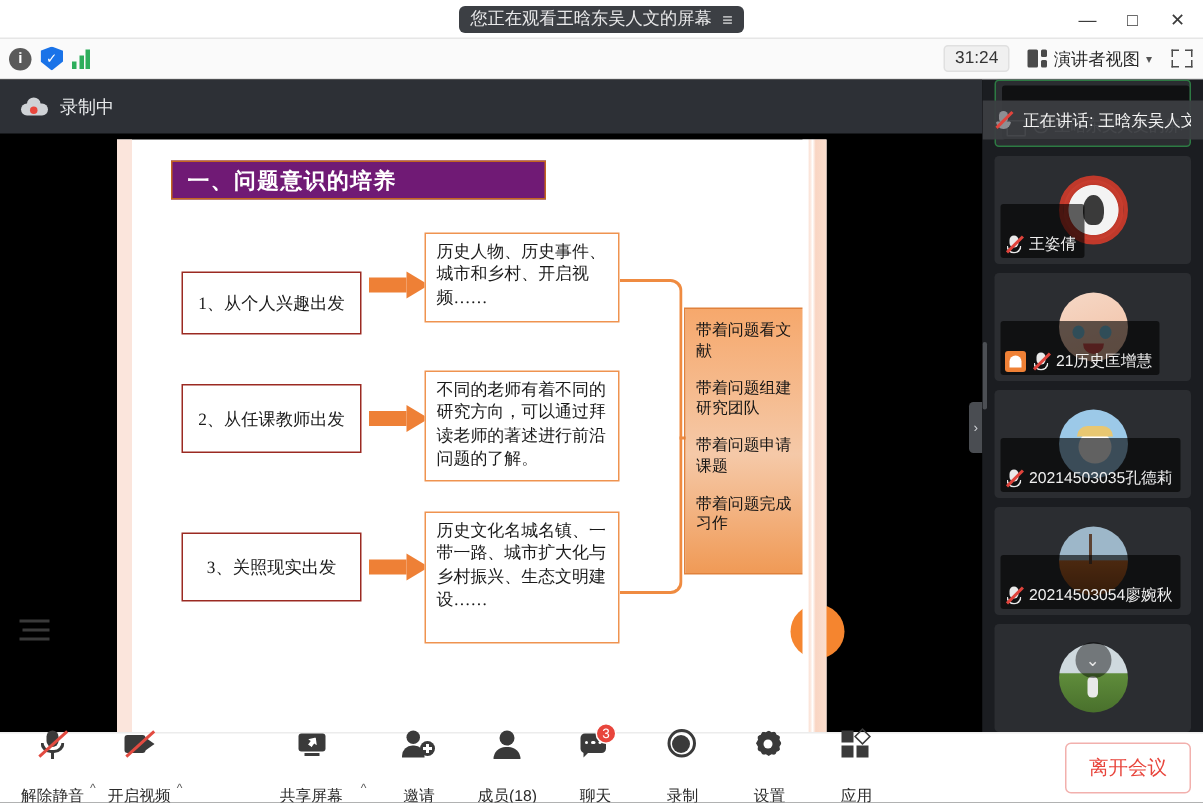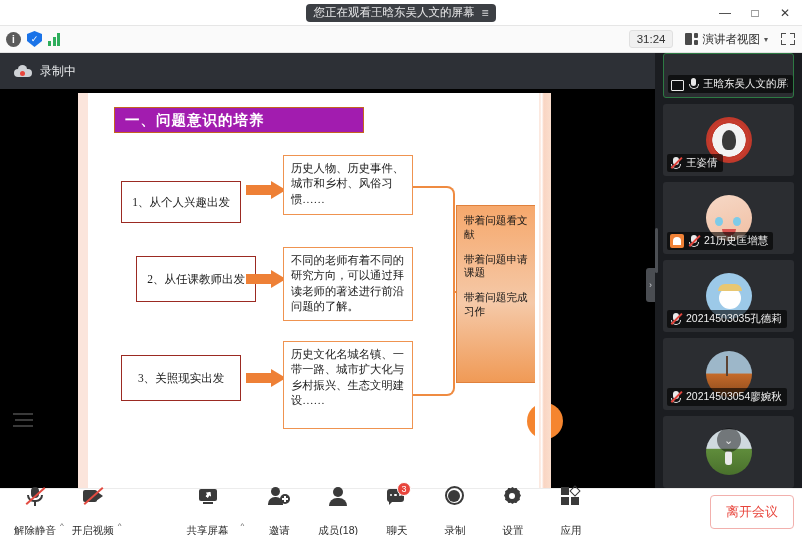--- a/index.html
+++ b/index.html
@@ -114,32 +114,32 @@
     position: absolute; left: 78px; top: 40px;
     width: 473px; height: 395px; background: #ffffff;
     border-left: 10px solid #fbe5dc;
   }
   .slide:after {
     content: ""; position: absolute; right: 0; top: 0; bottom: 0; width: 16px;
     background: linear-gradient(90deg,#ffffff 0%,#ffffff 22%,#fbe2d6 30%,#ffffff 42%,#f9d5c3 55%,#fbdecd 100%);
   }
   .slide-title {
     position: absolute; left: 26px; top: 14px; width: 250px; height: 26px;
-    background: #a21caf; border: 1.5px solid #c4651f;
+    background: #701a75; border: 1.5px solid #c4651f;
     color: #ffffff; font-size: 14.5px; font-weight: bold;
     display: flex; align-items: center; padding-left: 10px; letter-spacing: 1px;
   }
 
   .lbox {
     position: absolute; border: 1.5px solid #9b2a22; background: #fff;
     display: flex; align-items: center; justify-content: center;
     font-size: 11.5px; color: #1a1a1a; font-family: "Liberation Serif", serif;
   }
   .lbox1 { left: 33px; top: 88px; width: 120px; height: 42px; }
-  .lbox2 { left: 48px; top: 163px; width: 120px; height: 46px; }
+  .lbox2 { left: 33px; top: 163px; width: 120px; height: 46px; }
   .lbox3 { left: 33px; top: 262px; width: 120px; height: 46px; }
 
   .arrow {
     position: absolute; width: 40px; height: 18px;
   }
   .arrow .shaft { position: absolute; left: 0; top: 4px; width: 25px; height: 10px; background: #ee8036; }
   .arrow .head {
     position: absolute; right: 0; top: 0; width: 0; height: 0;
     border-top: 9px solid transparent; border-bottom: 9px solid transparent;
     border-left: 15px solid #ee8036;
@@ -248,21 +248,21 @@
   }
   .av-field { background: linear-gradient(180deg,#cfd9de 0%,#cfd9de 42%,#5f8c3b 44%,#49702c 100%); position: relative; }
   .av-field:after {
     content: ""; position: absolute; left: 19px; top: 22px; width: 7px; height: 14px;
     background: #e9e9e9; border-radius: 3px;
   }
 
   .tile-label {
     position: absolute; left: 4px; bottom: 4px;
     display: flex; align-items: flex-end; gap: 4px;
-    background: rgba(0,0,0,0.62); border-radius: 2px; padding: 2px 5px 2px 3px;
+    background: rgba(0,0,0,0.62); border-radius: 2px; padding: 20px 5px 2px 3px;
     max-width: 125px;
   }
   .tile-label .nm { color: #f0f0f0; font-size: 10.5px; white-space: nowrap; overflow: hidden; }
   .host-badge {
     width: 14px; height: 14px; background: #ef8136; border-radius: 2px;
     display: flex; align-items: center; justify-content: center;
   }
   .host-badge:before {
     content: ""; width: 8px; height: 8px; border-radius: 50% 50% 0 0;
     background: #fff; box-shadow: 0 0 0 0 #fff;
@@ -440,28 +440,29 @@
         </div>
       <div class="arrow ar2">
           <span class="shaft"></span>
           <span class="head"></span>
         </div>
       <div class="arrow ar3">
           <span class="shaft"></span>
           <span class="head"></span>
         </div>
 
-      <div class="rbox rbox1">历史人物、历史事件、城市和乡村、风俗习惯……</div>
+      <div class="rbox rbox1">历史人物、历史事件、城市和乡村、开启视频……</div>
       <div class="rbox rbox3">历史文化名城名镇、一带一路、城市扩大化与乡村振兴、生态文明建设……</div>
       <div class="rbox rbox2">不同的老师有着不同的研究方向，可以通过拜读老师的著述进行前沿问题的了解。</div>
 
       <div class="connector"></div>
 
       <div class="obox">
         <p>带着问题看文献</p>
+        <p>带着问题组建研究团队</p>
         <p>带着问题申请课题</p>
         <p>带着问题完成习作</p>
       </div>
 
       <div class="orange-dot"></div>
     </div>
 
     <div class="stage-menu-ico">
         <i></i>
         <i></i>
@@ -476,20 +477,28 @@
       <div class="tile-label">
         <span class="share-ico"></span>
         <span class="mic-on">
             <span class="body"></span>
             <span class="stand"></span>
           </span>
         <span class="nm">王晗东吴人文的屏幕...</span>
       </div>
     </div>
 
+    <div class="speaking-toast">
+      <span class="mic-off">
+          <span class="body"></span>
+          <span class="stand"></span>
+          <span class="slash"></span>
+        </span>
+      <span class="txt">正在讲话: 王晗东吴人文</span>
+    </div>
 
     <div class="tile">
       <div class="tile-av av-seal"></div>
       <div class="tile-label">
         <span class="mic-off">
             <span class="body"></span>
             <span class="stand"></span>
             <span class="slash"></span>
           </span>
         <span class="nm">王姿倩</span>

